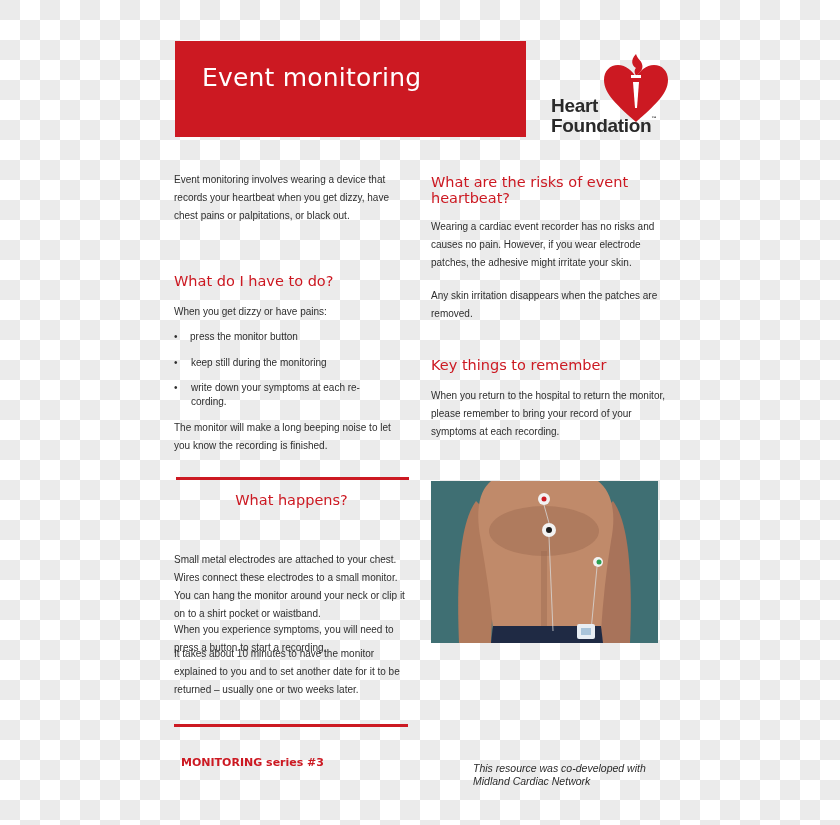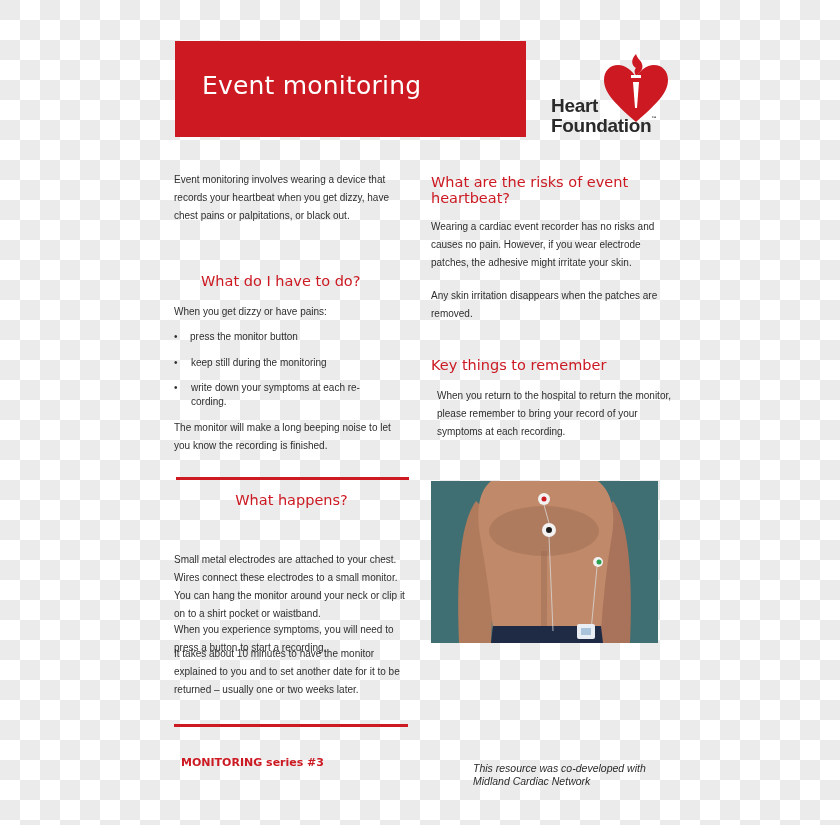--- a/index.html
+++ b/index.html
@@ -13,21 +13,21 @@
     background-position:20px 0, 0 20px;
     font-family:"Liberation Sans", sans-serif;
     color:#2a2a2a;
   }
   .abs { position:absolute; }
   .banner {
     left:175px; top:41px; width:351px; height:96px;
     background:#cc1922;
   }
   .banner-title {
-    position:absolute; left:27px; top:30px;
+    position:absolute; left:27px; top:22px;
     color:#ffffff; font-family:"DejaVu Sans", sans-serif;
     font-size:25px; letter-spacing:0.2px;
   }
   .logo { left:548px; top:50px; width:120px; height:90px; }
   .logo-word {
     position:absolute; left:3px; font-family:"Liberation Sans", sans-serif;
     font-weight:bold; color:#2a2a2a; letter-spacing:-0.3px;
   }
   .logo-word.heart { top:45px; font-size:19px; }
   .logo-word.foundation { top:65px; font-size:19px; }
@@ -69,21 +69,21 @@
 
     <rect x="83" y="25" width="10" height="3" fill="#ffffff"></rect>
     <path d="M85 32 L91 32 L89 58 L87 58 Z" fill="#ffffff"></path>
   </svg>
   <div class="logo-word heart">Heart</div>
   <div class="logo-word foundation"><span>Foundation</span><span class="tm">™</span></div>
 </div>
 
 <div class="abs body" style="left:174px; top:171px; width:240px;">Event monitoring involves wearing a device that records your heartbeat when you get dizzy, have chest pains or palpitations, or black out.</div>
 
-<div class="abs heading" style="left:174px; top:273px;margin-left:27px;">What do I have to do?</div>
+<div class="abs heading" style="left:174px; top:273px;">What do I have to do?</div>
 
 <div class="abs body" style="left:174px; top:303px; width:240px;">When you get dizzy or have pains:</div>
 
 <div class="abs body" style="left:174px; top:328px; width:240px;">
   <span class="bullet">•</span>
   <span style="position:absolute;left:16px;">press the monitor button</span>
 </div>
 <div class="abs body" style="left:174px; top:354px; width:240px;">
   <span class="bullet">•</span>
   <span style="position:absolute;left:17px;">keep still during the monitoring</span>
@@ -104,21 +104,21 @@
 <div class="abs body" style="left:174px; top:605px; width:240px;margin-top:16px;">When you experience symptoms, you will need to press a button to start a recording.</div>
 <div class="abs body" style="left:174px; top:645px; width:240px;">It takes about 10 minutes to have the monitor explained to you and to set another date for it to be returned – usually one or two weeks later.</div>
 
 <div class="abs divider" style="left:174px; top:724px; width:234px;"></div>
 
 <div class="abs heading" style="left:431px; top:174px; width:235px;">What are the risks of event heartbeat?</div>
 <div class="abs body" style="left:431px; top:218px; width:240px;">Wearing a cardiac event recorder has no risks and causes no pain. However, if you wear electrode patches, the adhesive might irritate your skin.</div>
 <div class="abs body" style="left:431px; top:287px; width:230px;">Any skin irritation disappears when the patches are removed.</div>
 
 <div class="abs heading" style="left:431px; top:357px;">Key things to remember</div>
-<div class="abs body" style="left:431px; top:387px; width:240px;margin-left:6px;">When you return to the hospital to return the monitor, please remember to bring your record of your symptoms at each recording.</div>
+<div class="abs body" style="left:431px; top:387px; width:240px;">When you return to the hospital to return the monitor, please remember to bring your record of your symptoms at each recording.</div>
 
 <div class="abs photo">
   <svg width="227" height="162" viewBox="0 0 227 162">
     <rect width="227" height="162" fill="#3f6f73"></rect>
 
     <path d="M45 20 C30 40 25 90 28 162 L60 162 L65 40 Z" fill="#b07a5c"></path>
     <path d="M182 20 C197 40 202 90 199 162 L167 162 L162 40 Z" fill="#a8735a"></path>
 
     <path d="M60 0 L167 0 C180 10 186 30 180 60 C175 90 172 120 170 150 L62 150 C60 120 55 90 50 60 C44 30 48 10 60 0 Z" fill="#c08a6a"></path>
 

